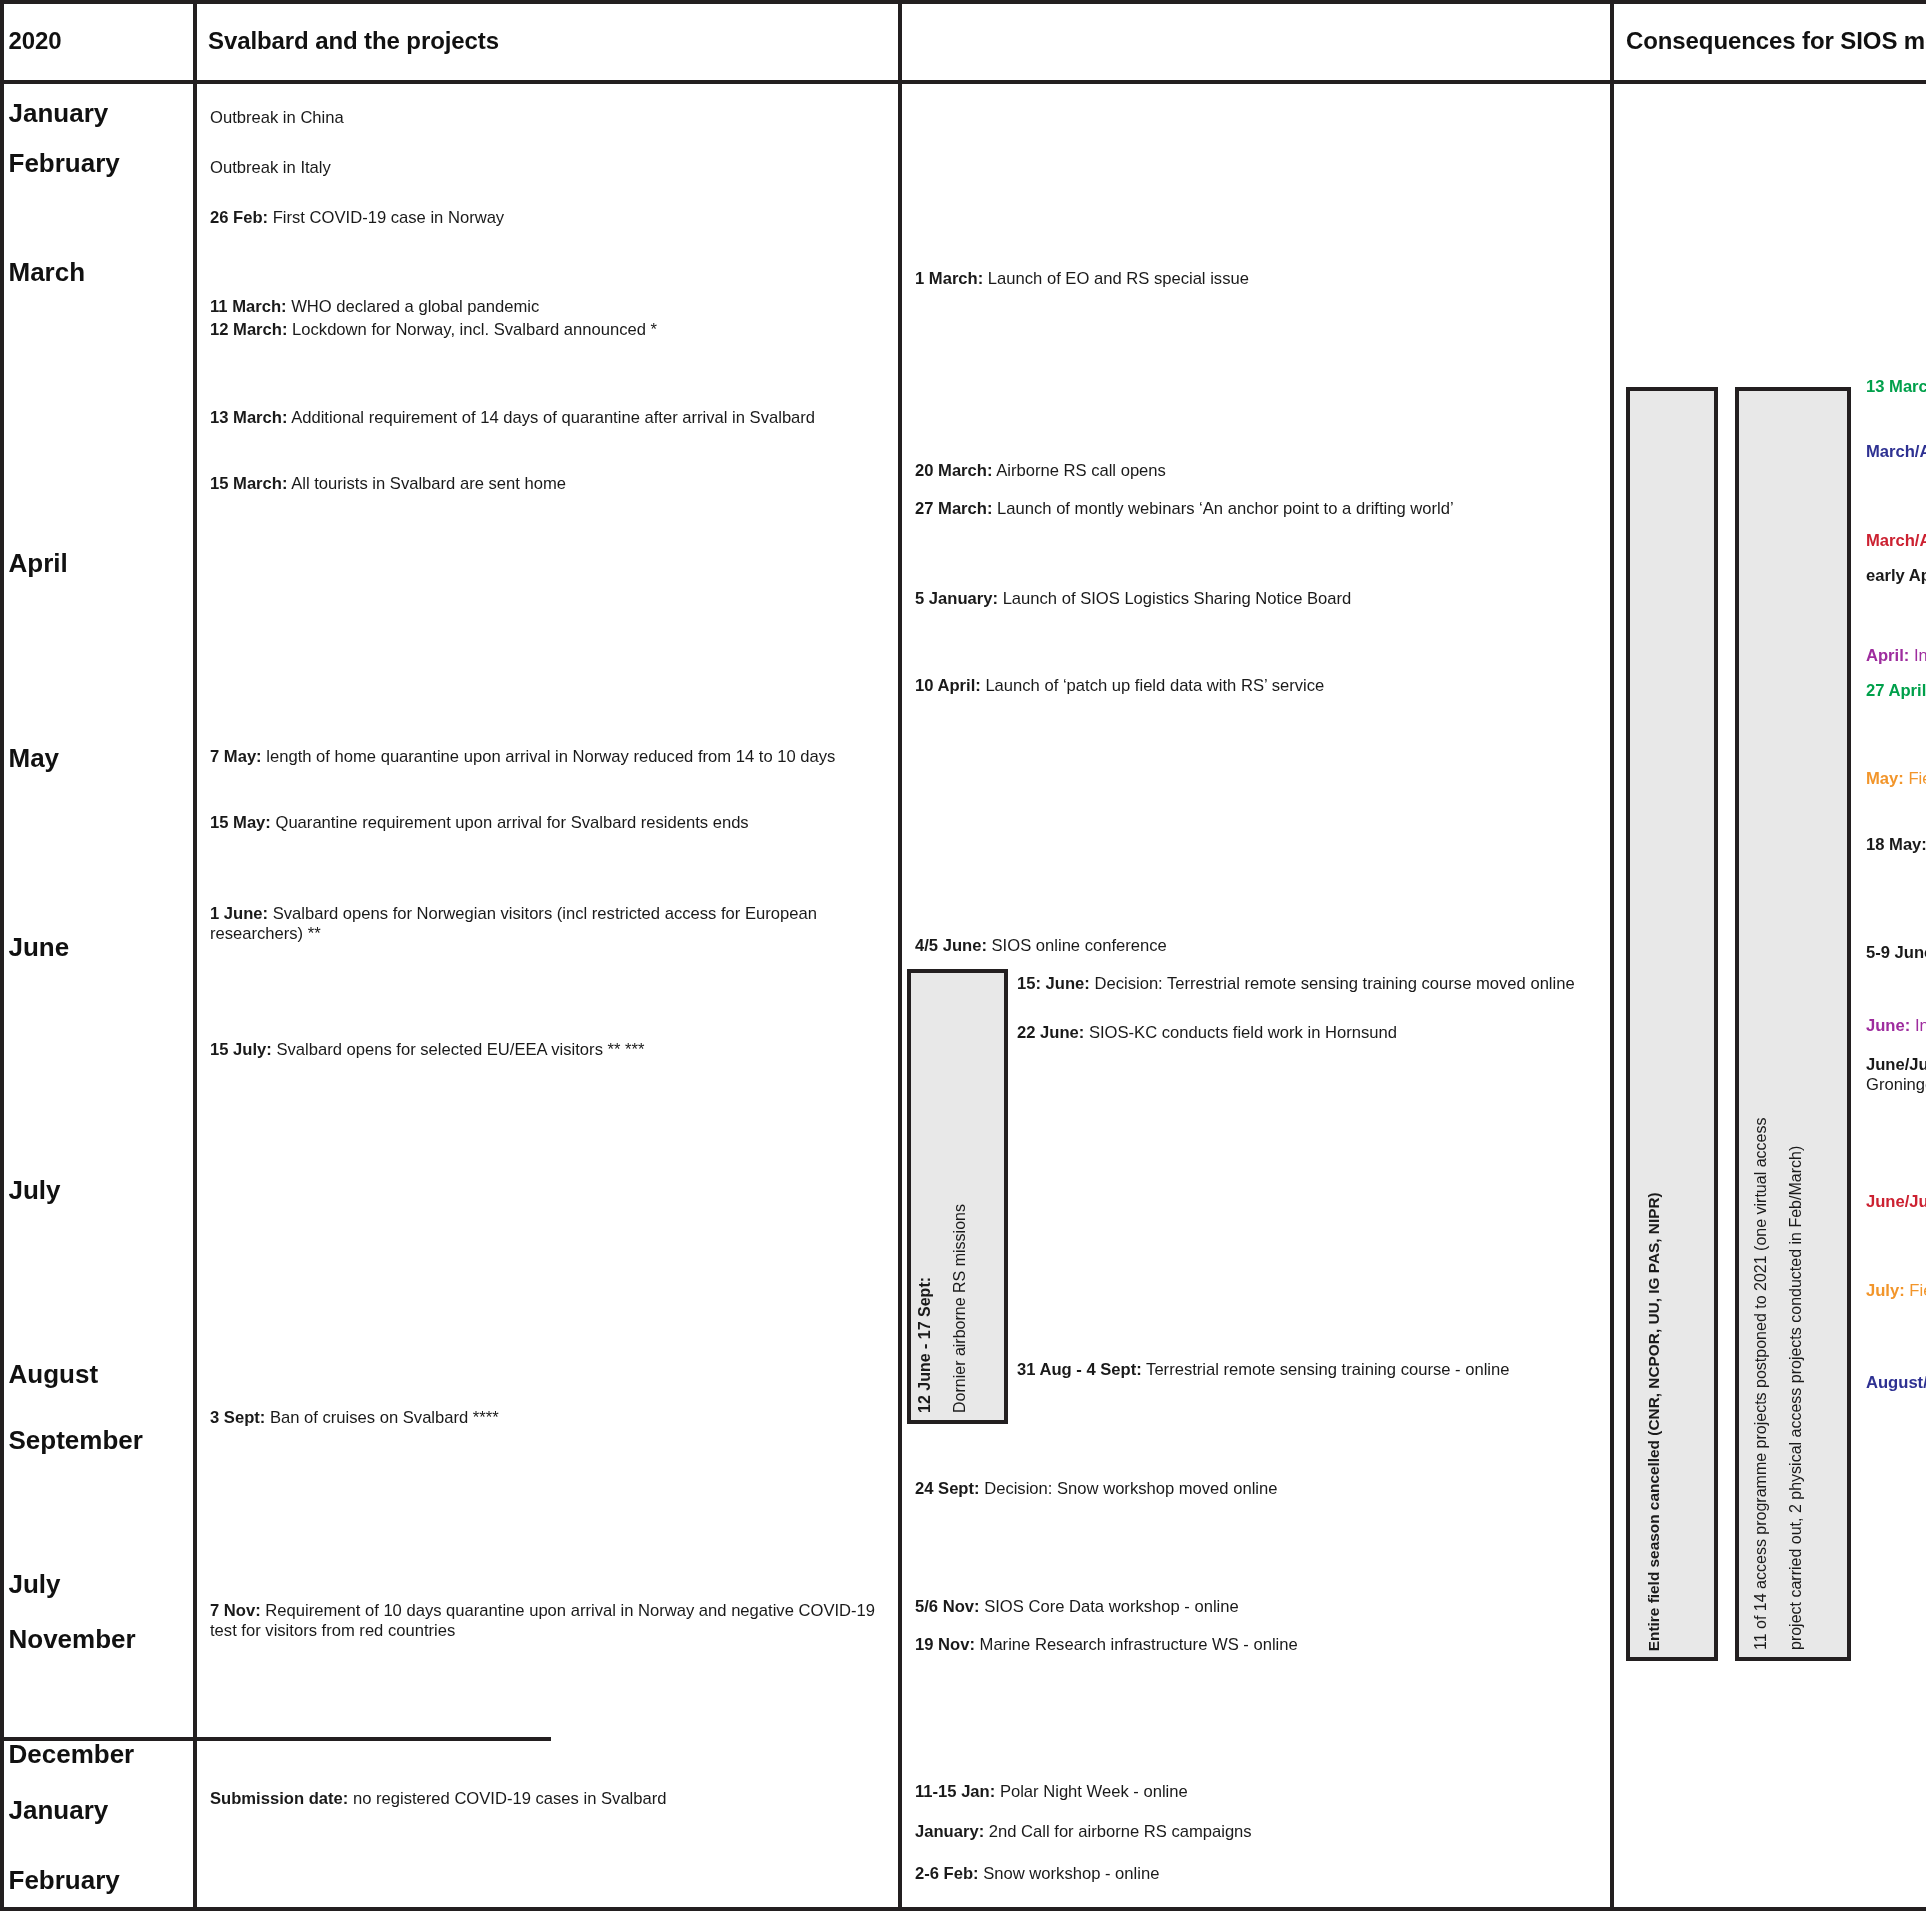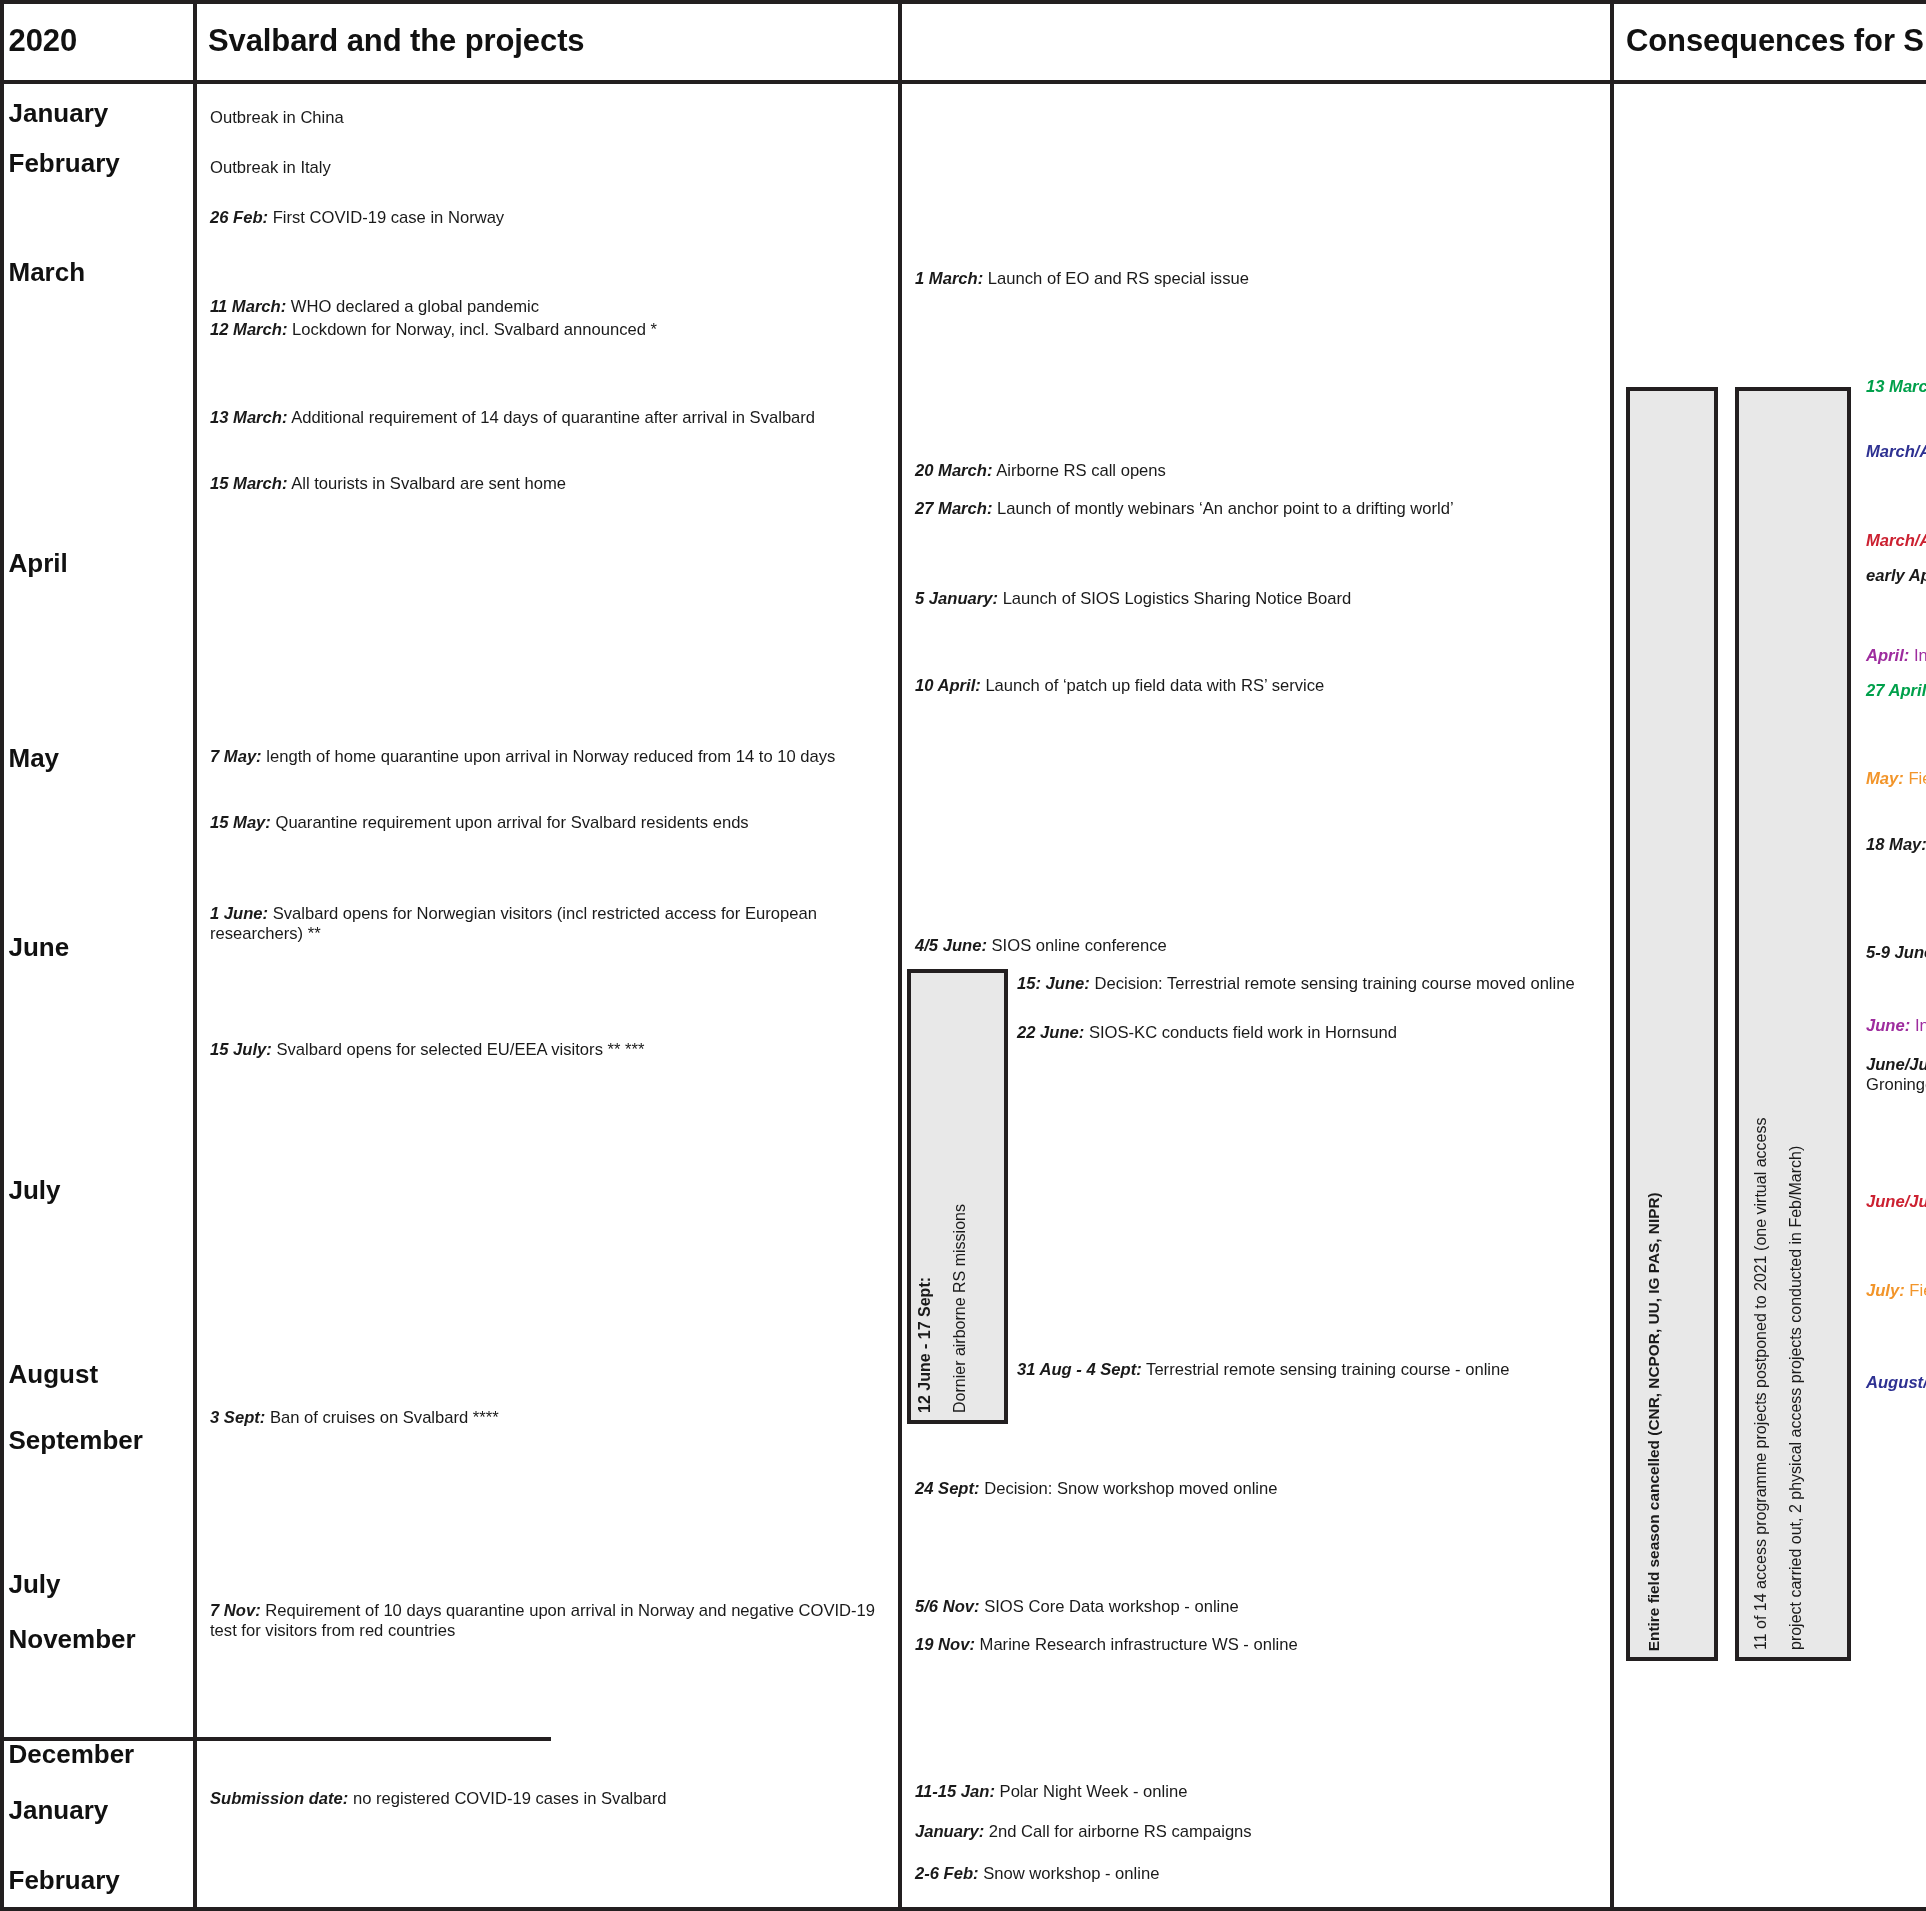--- a/index.html
+++ b/index.html
@@ -12,34 +12,34 @@
 
   
   .rule{position:absolute;background:#231f20;}
   .hline{left:0;width:2703px;height:4.2px;}
   .vline{top:0;width:4.2px;}
 
   
   .hdr{
     position:absolute;top:0;height:82px;
     display:flex;align-items:center;
-    font-weight:bold;font-size:31px;letter-spacing:-0.1px;
+    font-weight:bold;font-size:24px;letter-spacing:-0.1px;
     color:#111;
   }
   .hdr span{display:block;}
 
   
   .tb{
     position:absolute;
     font-size:16.6px;
     line-height:1.19;
     color:#1a1a1a;
     white-space:pre-line;
   }
-  .tb b{font-weight:bold;font-style:italic;}
+  .tb b{font-weight:bold;}
 
   
   .mon{
     position:absolute;left:8.5px;
     font-weight:bold;font-size:26px;
     color:#111;white-space:nowrap;
   }
 
   
   .vbox{

